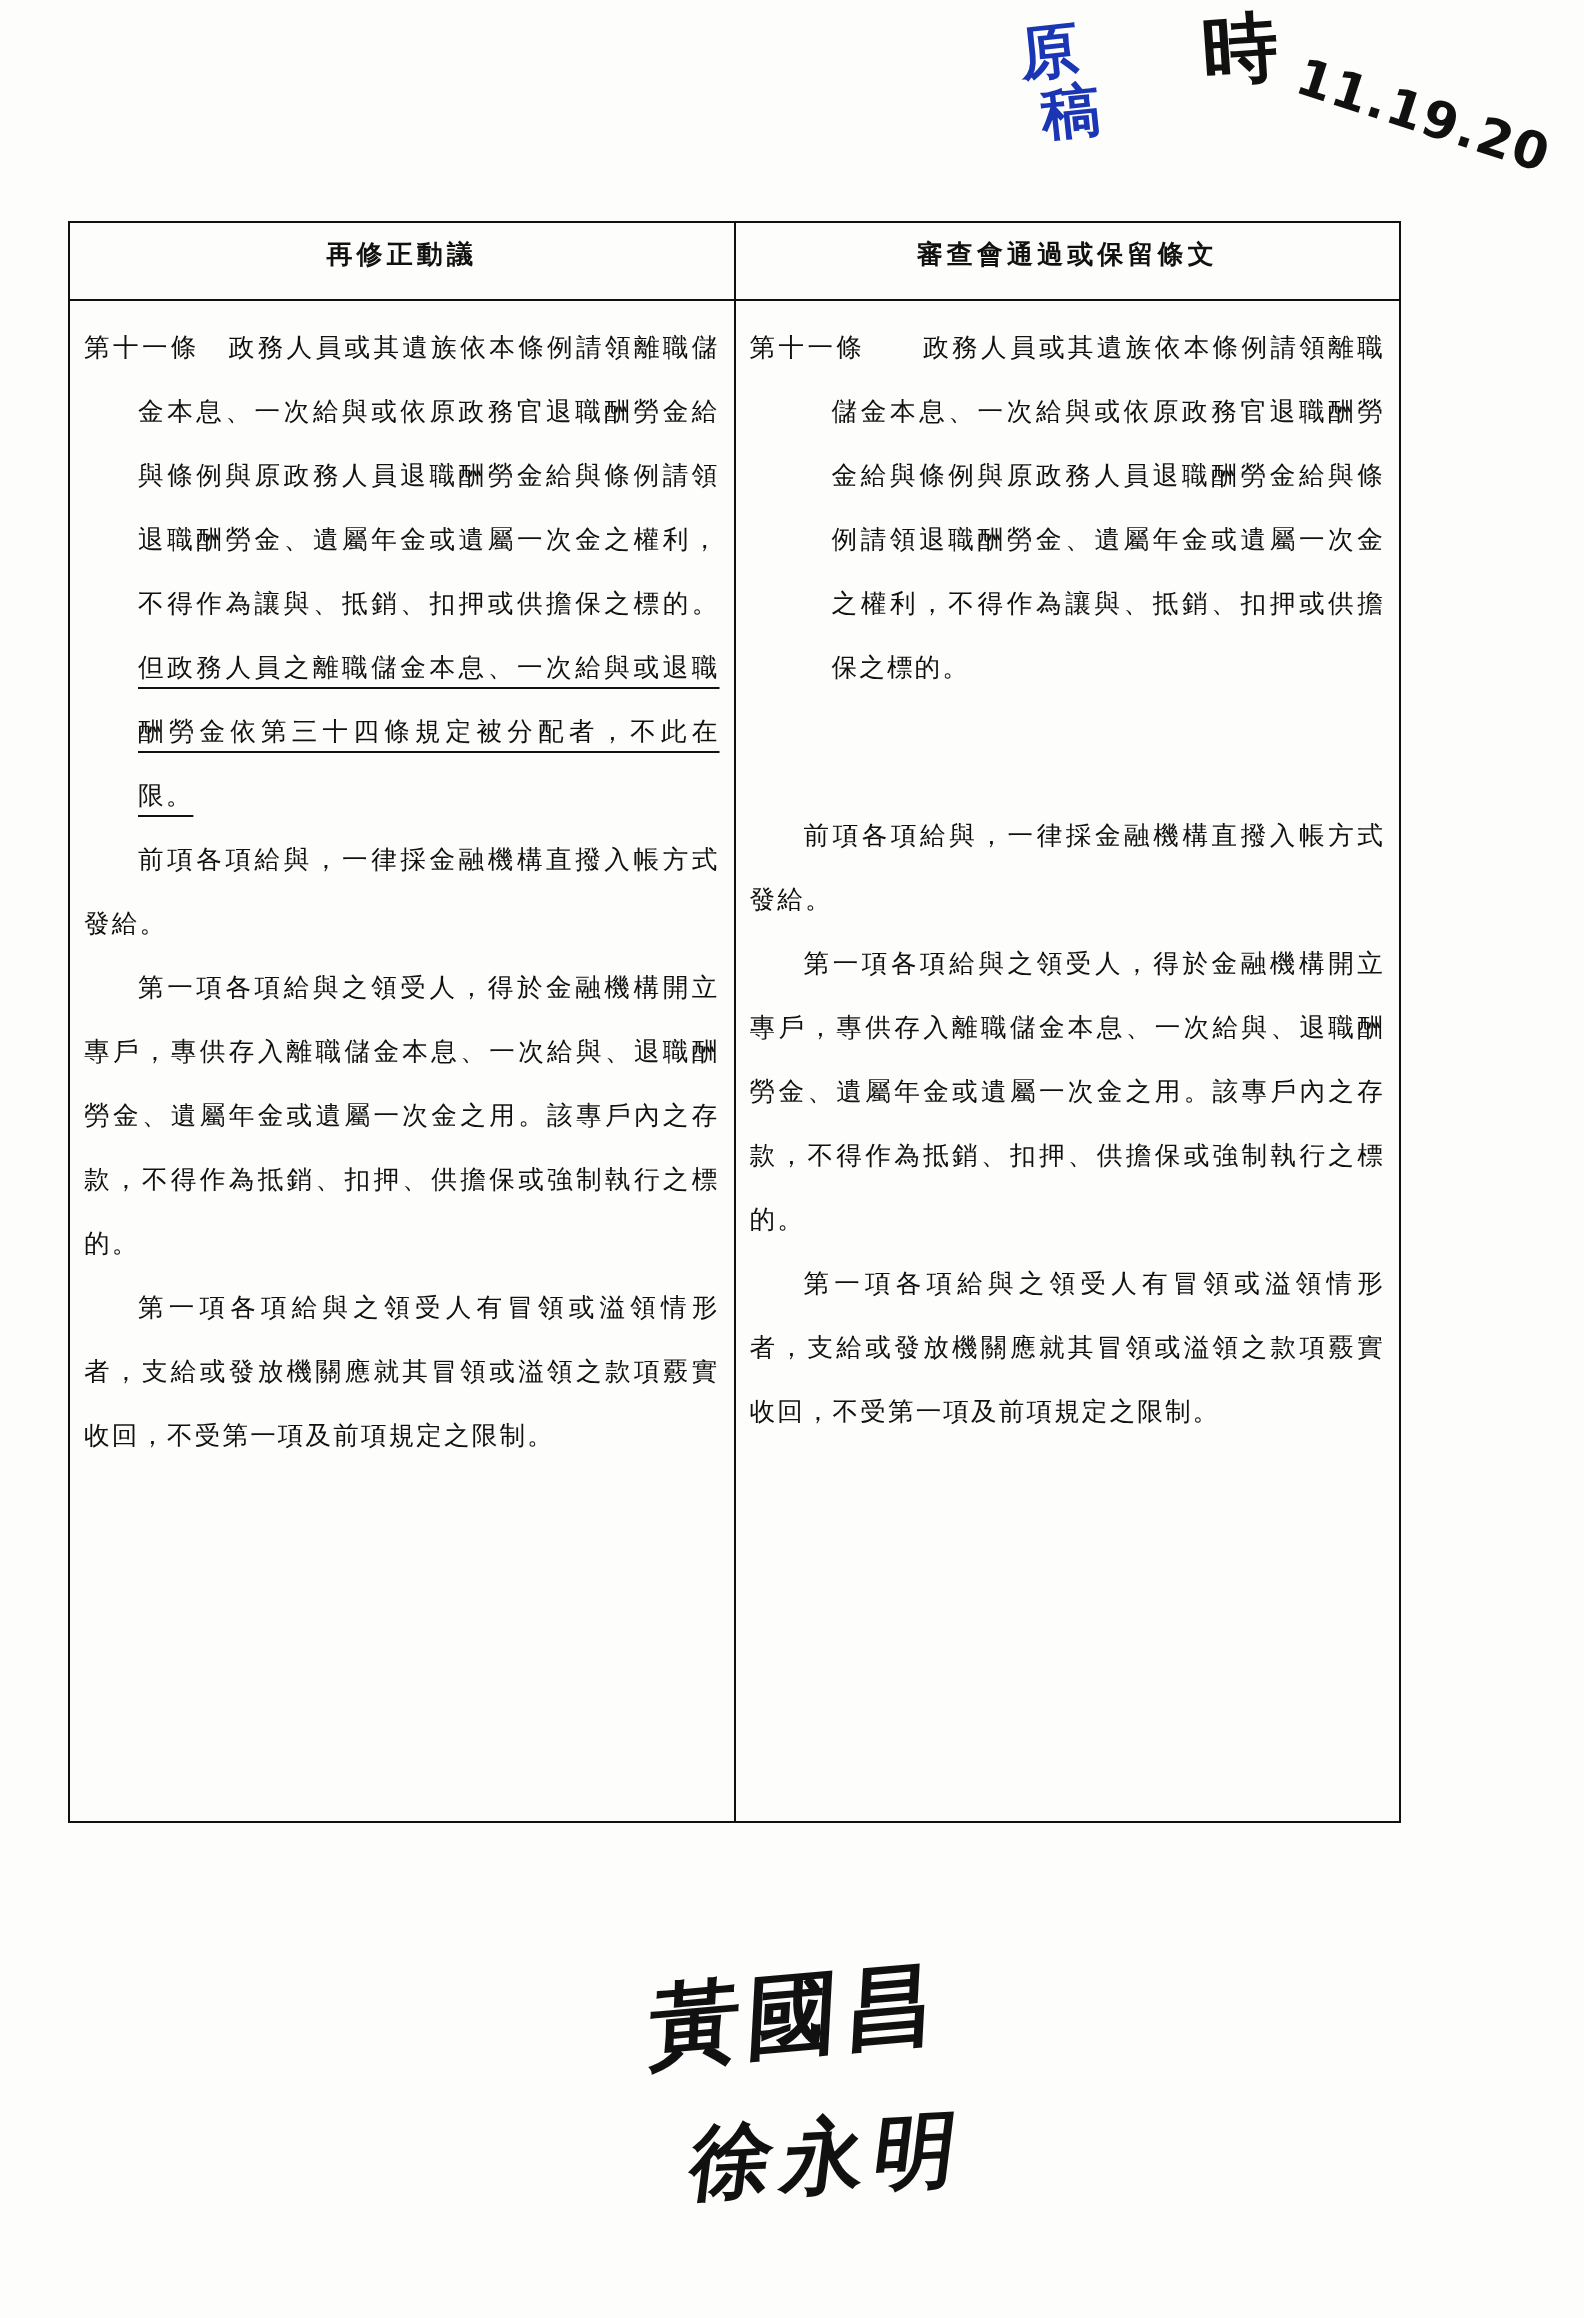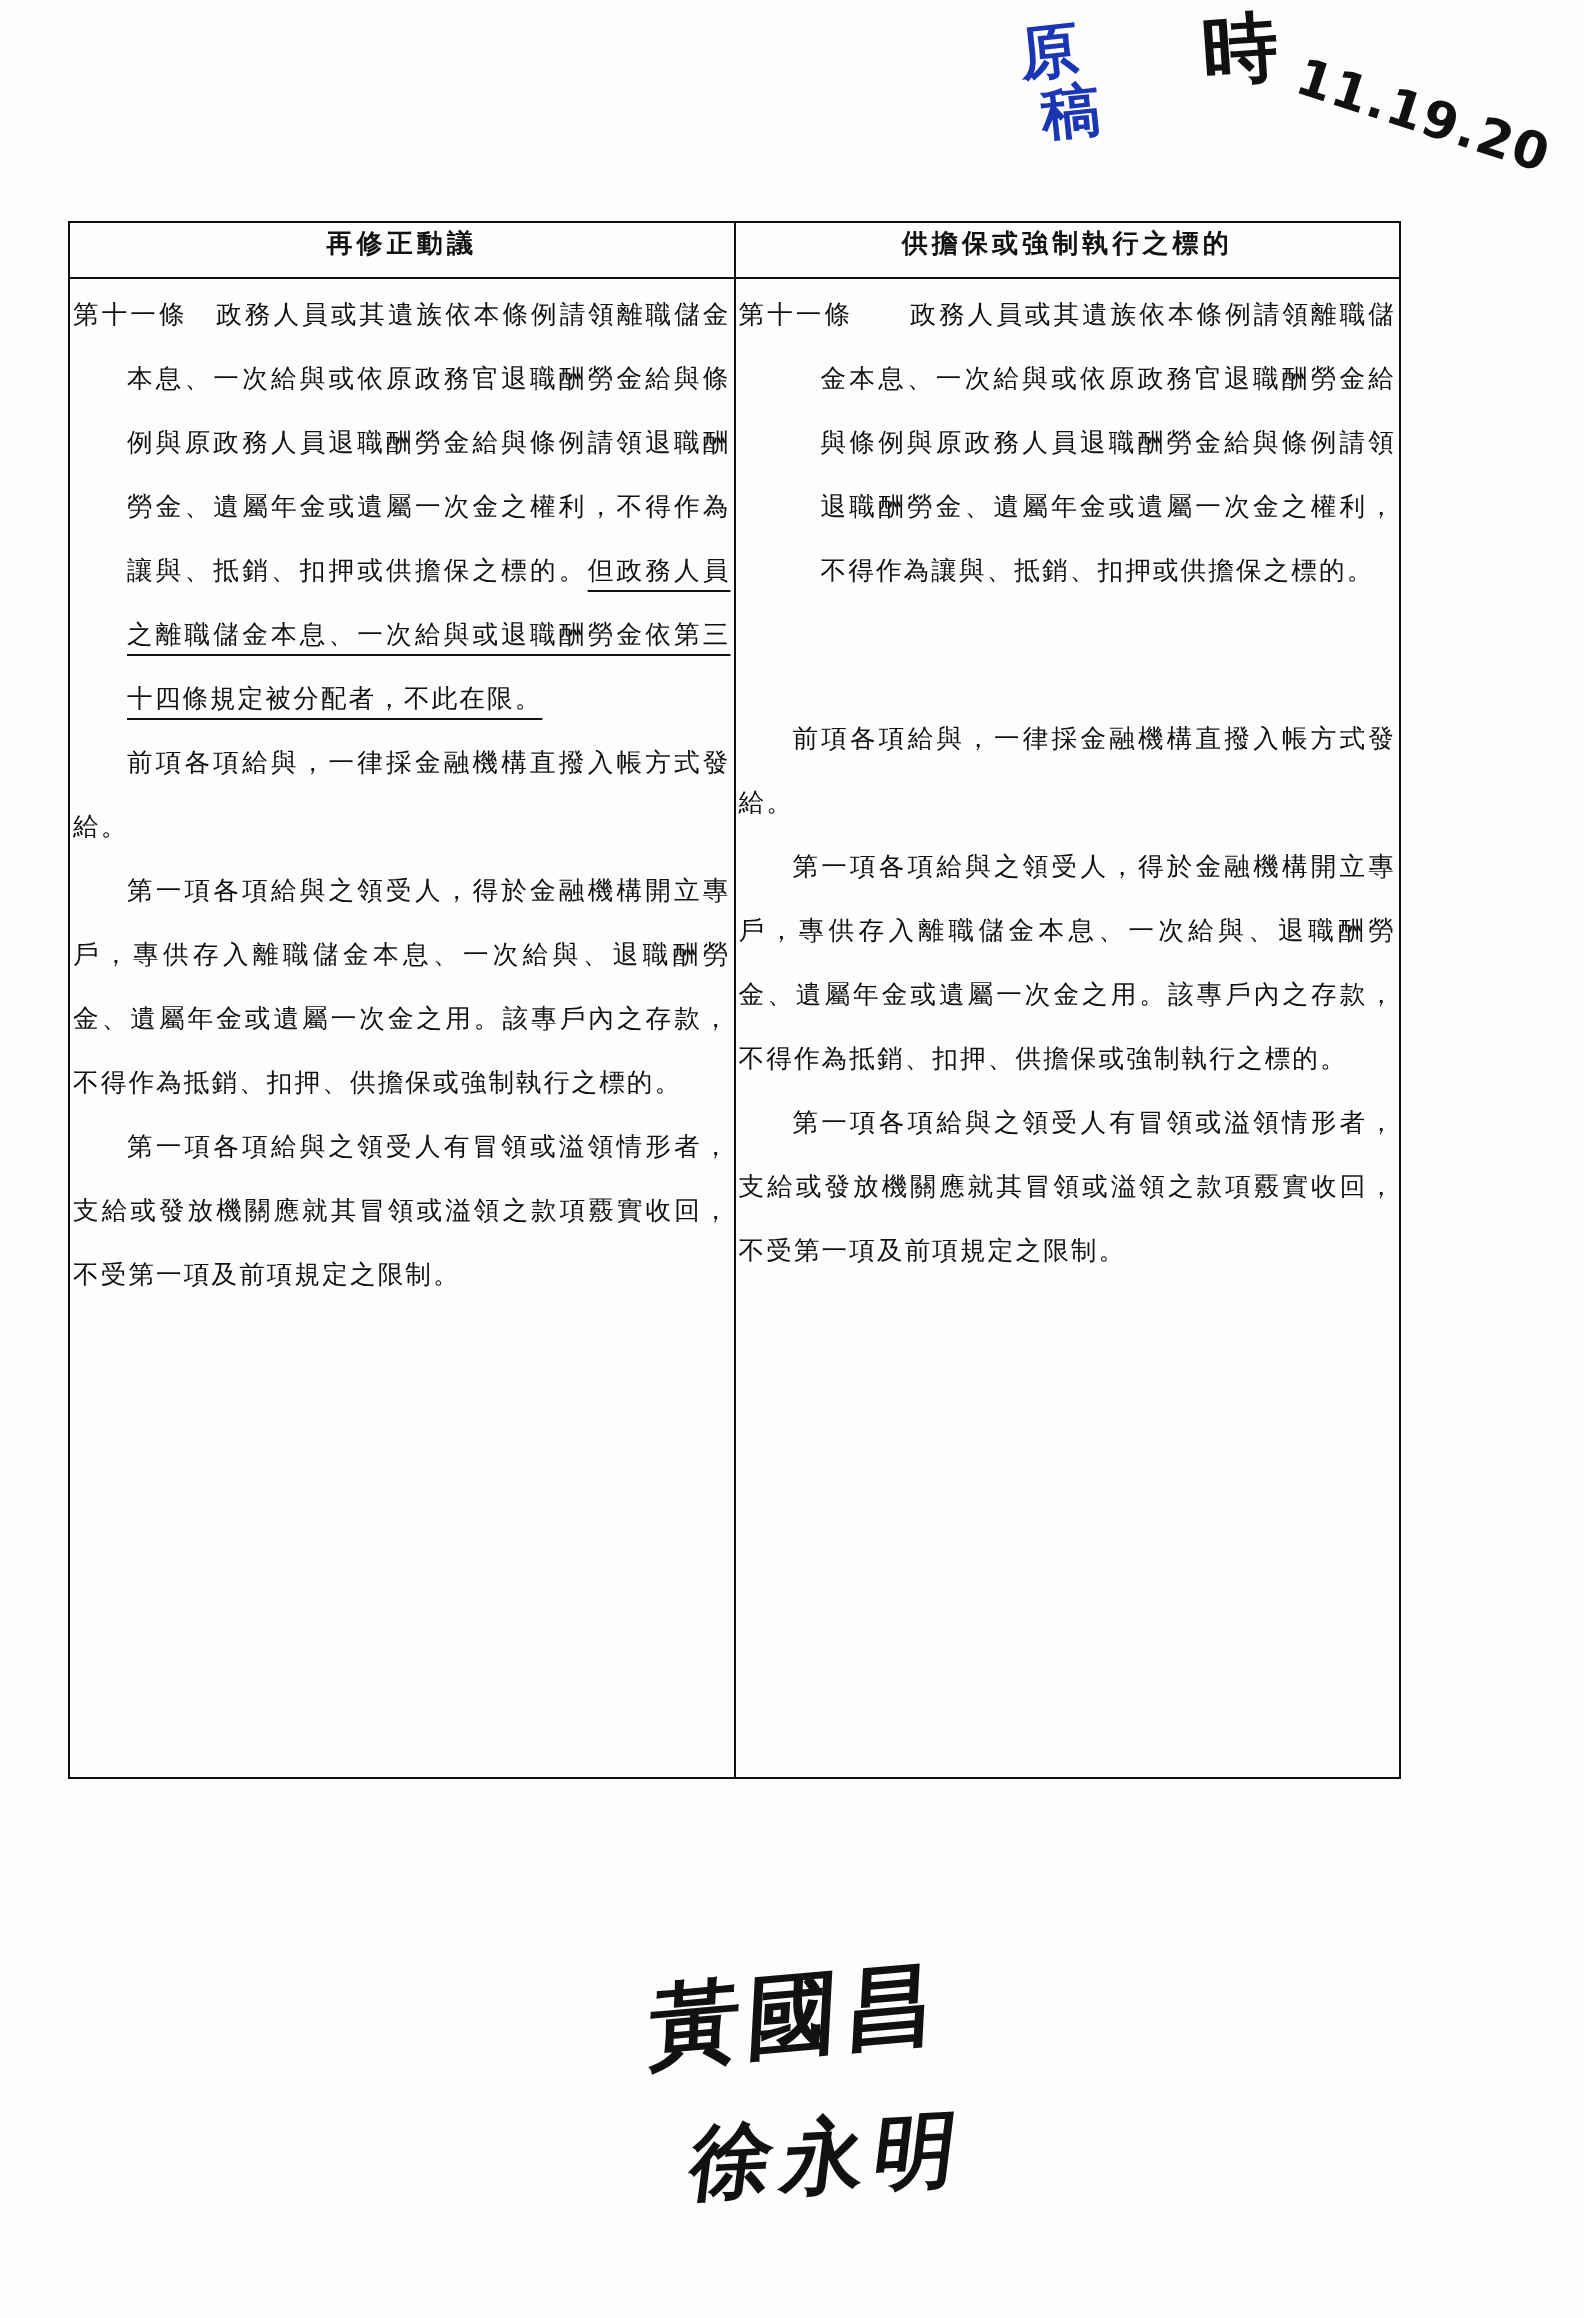--- a/index.html
+++ b/index.html
@@ -88,21 +88,21 @@
     border-collapse: collapse;
     background: transparent;
   }
   .doc-table col.c1 { width: 50%; }
   .doc-table col.c2 { width: 50%; }
 
   .doc-table th,
   .doc-table td {
     border: 2.1px solid #111111;
     vertical-align: top;
-    padding: 3px;
+    padding: 14px;
   }
   .col-head {
     text-align: center;
     font-family: "DejaVu Sans", sans-serif;
     font-weight: 700;
     font-size: 26px;
     letter-spacing: 4.1px;
     padding: 18px 0 18px 0;
     height: 48px;
   }
@@ -159,21 +159,21 @@
 <div class="handwriting" id="hw-sign-2">徐永明</div>
 
 <table class="doc-table">
   <colgroup>
       <col class="c1">
       <col class="c2">
     </colgroup>
   <thead>
     <tr>
       <th class="col-head">再修正動議</th>
-      <th class="col-head">供擔保或強制執行之標的</th>
+      <th class="col-head">審查會通過或保留條文</th>
     </tr>
   </thead>
   <tbody>
     <tr>
       <td class="cell-body">
         <p class="para hang"><span>第十一條　政務人員或其遺族依本條例請領離職儲金本息、一次給與或依原政務官退職酬勞金給與條例與原政務人員退職酬勞金給與條例請領退職酬勞金、遺屬年金或遺屬一次金之權利，不得作為讓與、抵銷、扣押或供擔保之標的。</span><span class="underline-add">但政務人員之離職儲金本息、一次給與或退職酬勞金依第三十四條規定被分配者，不此在限。</span></p>
         <p class="para indent">前項各項給與，一律採金融機構直撥入帳方式發給。</p>
         <p class="para indent">第一項各項給與之領受人，得於金融機構開立專戶，專供存入離職儲金本息、一次給與、退職酬勞金、遺屬年金或遺屬一次金之用。該專戶內之存款，不得作為抵銷、扣押、供擔保或強制執行之標的。</p>
         <p class="para indent">第一項各項給與之領受人有冒領或溢領情形者，支給或發放機關應就其冒領或溢領之款項覈實收回，不受第一項及前項規定之限制。</p>
       </td>

